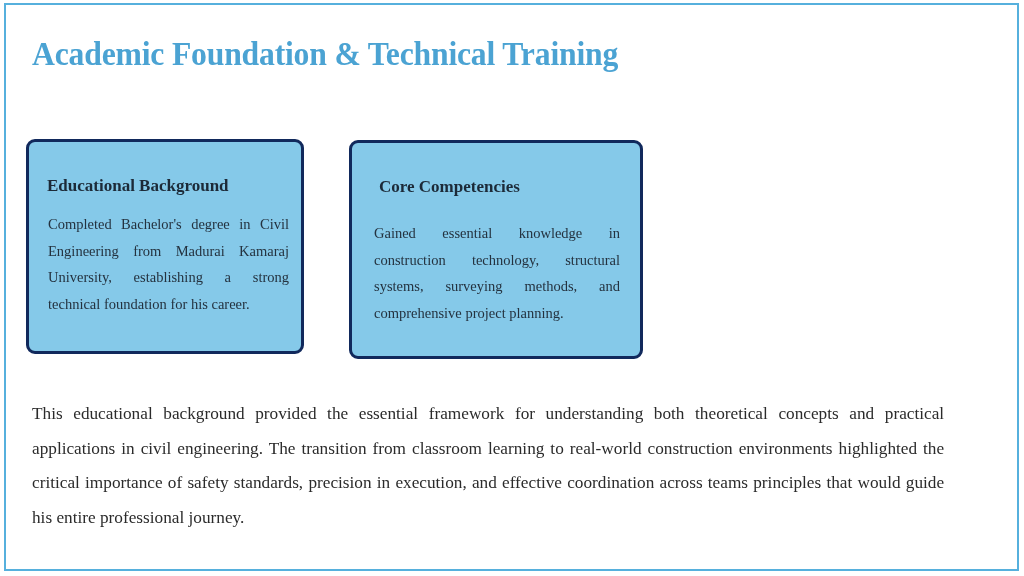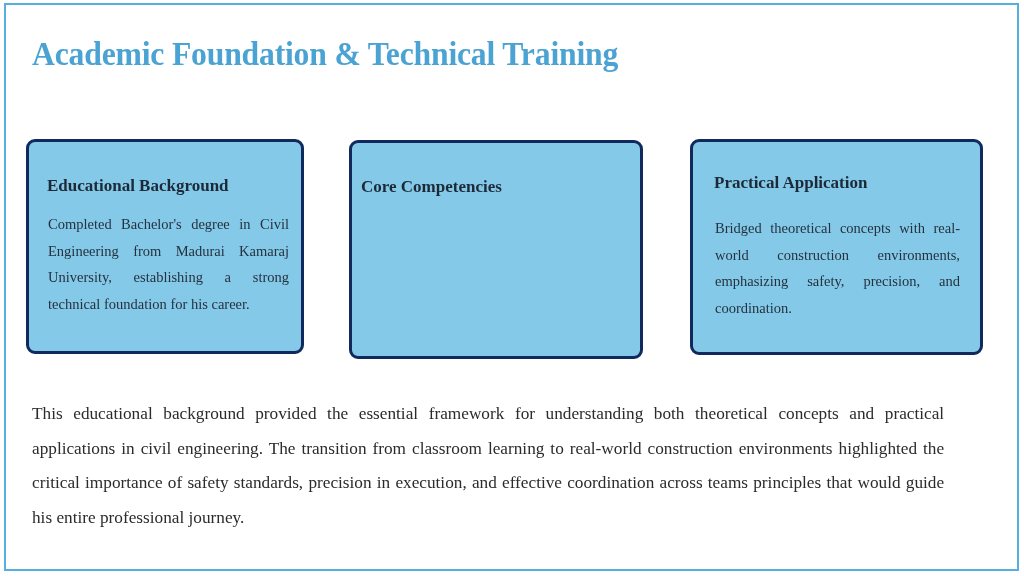--- a/index.html
+++ b/index.html
@@ -83,21 +83,21 @@
     color: #24323f;
     font-size: 14.5px;
     line-height: 26.5px;
     text-align: justify;
     text-justify: inter-word;
   }
 
   .card-1 .card-heading { margin: 33px 0 0 18px; }
   .card-1 .card-body    { margin: 14px 12px 0 19px; }
 
-  .card-2 .card-heading { margin: 33px 0 0 9px; }
+  .card-2 .card-heading { margin: 33px 0 0 27px; }
   .card-2 .card-body    { margin: 22px 20px 0 22px; }
 
   .card-3 .card-heading { margin: 30px 0 0 21px; }
   .card-3 .card-body    { margin: 21px 20px 0 22px; }
 
   
   .summary {
     position: absolute;
     left: 32px;
     top: 396px;
@@ -123,24 +123,21 @@
 
   <div class="cards">
 
     <div class="card card-1">
       <div class="card-heading">Educational Background</div>
       <div class="card-body">Completed Bachelor's degree in Civil Engineering from Madurai Kamaraj University, establishing a strong technical foundation for his career.</div>
     </div>
 
     <div class="card card-2">
       <div class="card-heading">Core Competencies</div>
+      <div class="card-body">Gained essential knowledge in construction technology, structural systems, surveying methods, and comprehensive project planning.</div>
     </div>
 
-    <div class="card card-3">
-      <div class="card-heading">Practical Application</div>
-      <div class="card-body">Bridged theoretical concepts with real-world construction environments, emphasizing safety, precision, and coordination.</div>
-    </div>
 
   </div>
 
   <div class="summary">This educational background provided the essential framework for understanding both theoretical concepts and practical applications in civil engineering. The transition from classroom learning to real-world construction environments highlighted the critical importance of safety standards, precision in execution, and effective coordination across teams principles that would guide his entire professional journey.</div>
 
 </div>
 
 </body></html>

